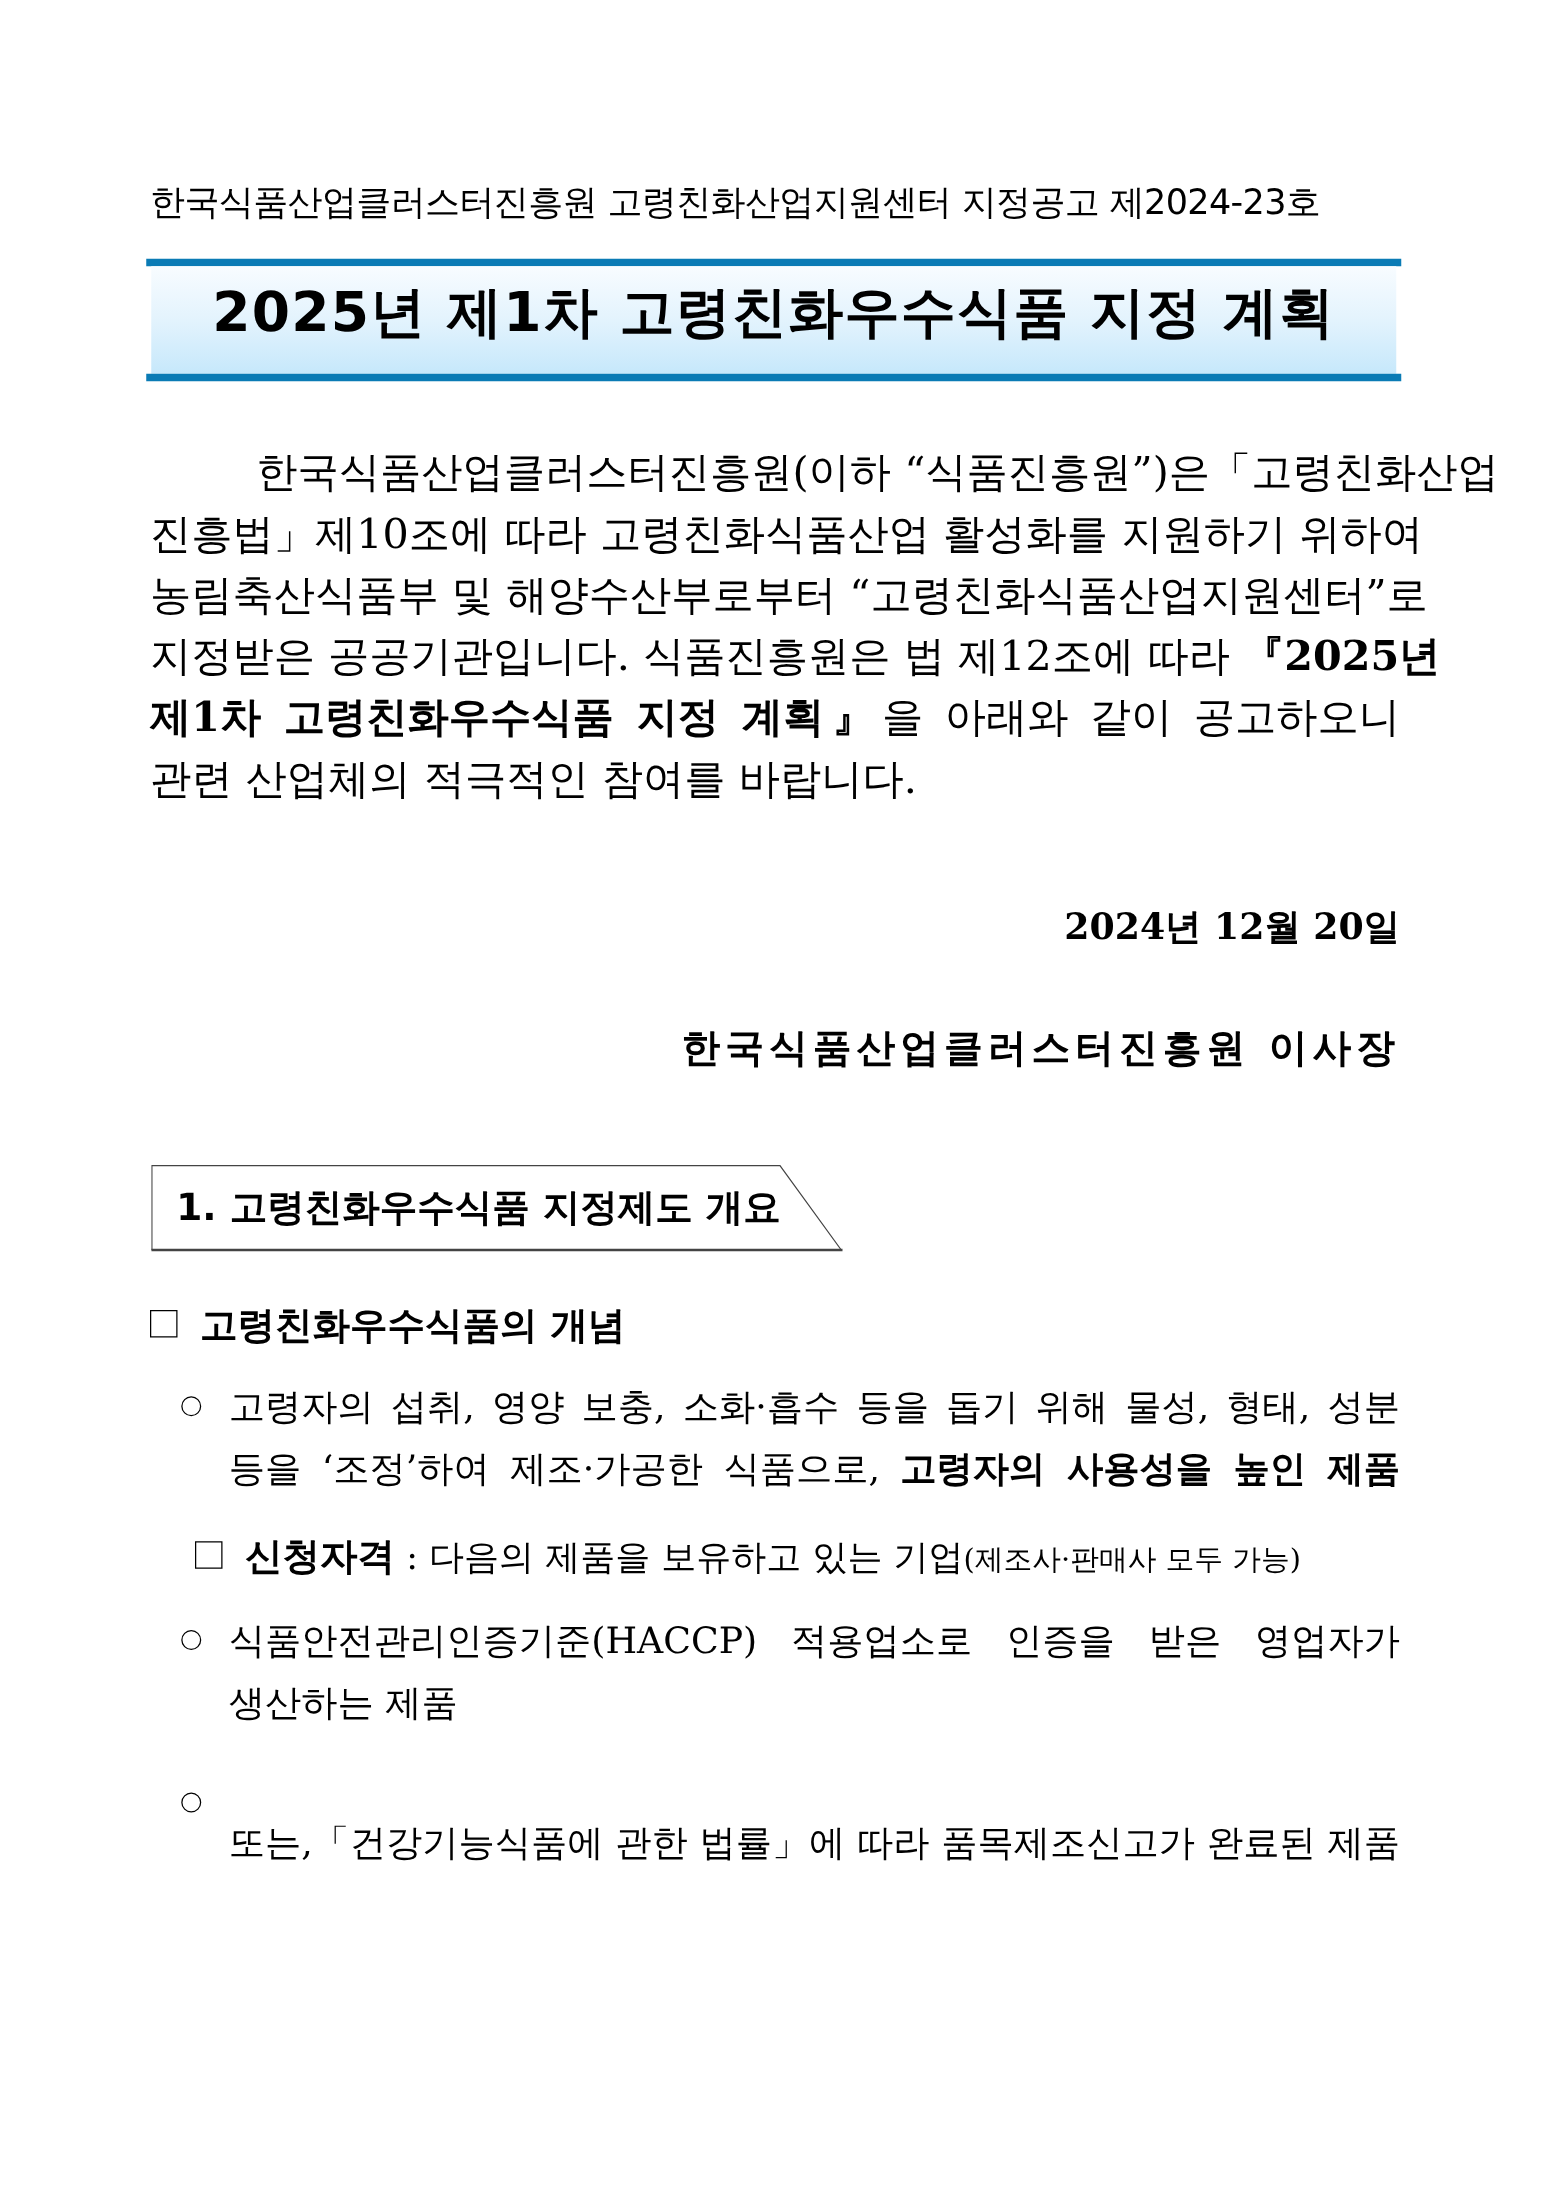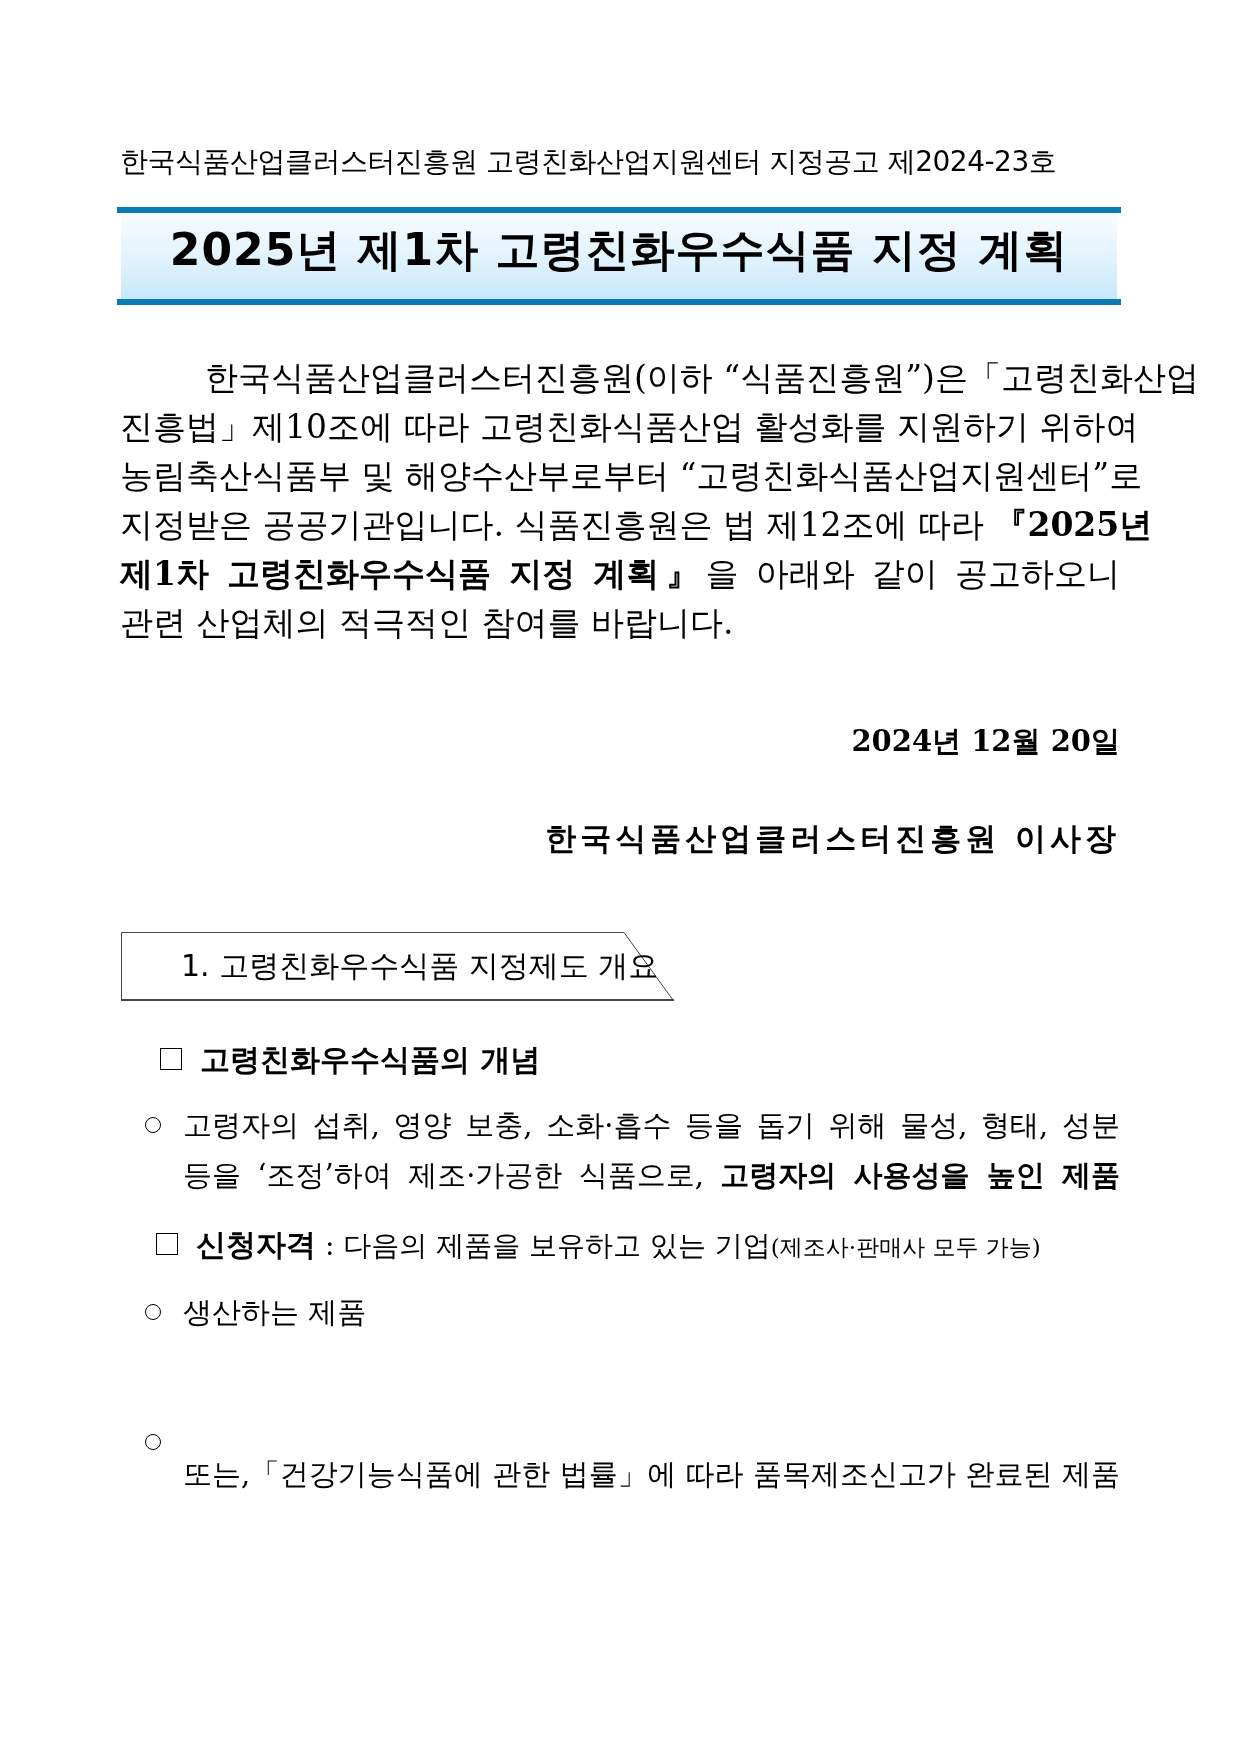--- a/index.html
+++ b/index.html
@@ -22,21 +22,21 @@
   .line { display: block; white-space: nowrap; text-align: justify; text-align-last: justify; height: 49px; }
   .line.last { text-align-last: left; }
   .line.indent { padding-left: 85px; }
   .b { font-weight: bold; }
 
   #date { right: 120px; top: 722px; font-size: 29px; font-weight: bold; white-space: nowrap; }
   #signature { right: 120px; top: 818px; font-size: 31px; font-weight: bold; letter-spacing: 4px; white-space: nowrap; }
 
   #section-box { left: 121px; top: 932px; width: 552px; height: 68px; }
   #section-box svg { position: absolute; left: 0; top: 0; }
-  #section-box .label { position: absolute; left: 20px; top: 14px; font-size: 30px; font-weight: normal; white-space: nowrap; margin-left: 40px; }
+  #section-box .label { position: absolute; left: 20px; top: 14px; font-size: 30px; font-weight: bold; white-space: nowrap; }
 
   .heading { left: 120px; font-size: 30px; white-space: nowrap; }
   .checkbox { display: inline-block; width: 20px; height: 20px; border: 1.5px solid #000; vertical-align: middle; margin-right: 18px; position: relative; top: -3px; }
   .bullet-row { left: 145px; width: 975px; font-size: 29px; line-height: 50px; }
   .bullet-glyph { position: absolute; left: 0; top: 0; width: 14px; height: 14px; border: 1.3px solid #000; border-radius: 50%; margin-top: 17px; }
   .bullet-text { position: absolute; left: 38px; right: 0; top: 0; }
   .small { font-size: 23px; }
 </style>
 </head>
 <body>
@@ -63,39 +63,40 @@
 <div id="signature" class="abs serif">한국식품산업클러스터진흥원 이사장</div>
 
 <div id="section-box" class="abs">
   <svg width="556" height="70" viewBox="0 0 556 70">
     <polyline points="0.5,68 0.5,0.5 503,0.5 552,68" fill="none" stroke="#444" stroke-width="1"></polyline>
     <line x1="0" y1="68" x2="553" y2="68" stroke="#444" stroke-width="2"></line>
   </svg>
   <div class="label sans">1. 고령친화우수식품 지정제도 개요</div>
 </div>
 
-<div class="abs heading serif" style="top:1040px;margin-left:40px;">
+<div class="abs heading serif" style="top:1040px;">
   <span class="checkbox"></span><span class="b">고령친화우수식품의 개념</span>
 </div>
 
 <div class="abs bullet-row serif" style="top:1100px; height:100px;">
   <span class="bullet-glyph"></span>
   <div class="bullet-text">
     <span class="line" style="height:50px;">고령자의 섭취, 영양 보충, 소화·흡수 등을 돕기 위해 물성, 형태, 성분</span>
     <span class="line" style="height:50px;"><span>등을 ‘조정’하여 제조·가공한 식품으로, </span><span class="b">고령자의 사용성을 높인 제품</span></span>
   </div>
 </div>
 
 <div class="abs heading serif" style="top:1225px; width:1000px;padding-left:36px;">
   <span class="checkbox"></span><span class="b">신청자격</span><span style="font-size:28px;"> : 다음의 제품을 보유하고 있는 기업</span><span class="small">(제조사·판매사 모두 가능)</span>
 </div>
 
 <div class="abs bullet-row serif" style="top:1287px; height:100px;">
   <span class="bullet-glyph"></span>
   <div class="bullet-text">
+    <span class="line" style="height:50px;">식품안전관리인증기준(HACCP) 적용업소로 인증을 받은 영업자가</span>
     <span class="line last" style="height:50px;">생산하는 제품</span>
   </div>
 </div>
 
 <div class="abs bullet-row serif" style="top:1417px; height:50px;">
   <span class="bullet-glyph"></span>
   <div class="bullet-text">
     <span class="line" style="height:50px;margin-top:32px;">또는,「건강기능식품에 관한 법률」에 따라 품목제조신고가 완료된 제품</span>
   </div>
 </div>

